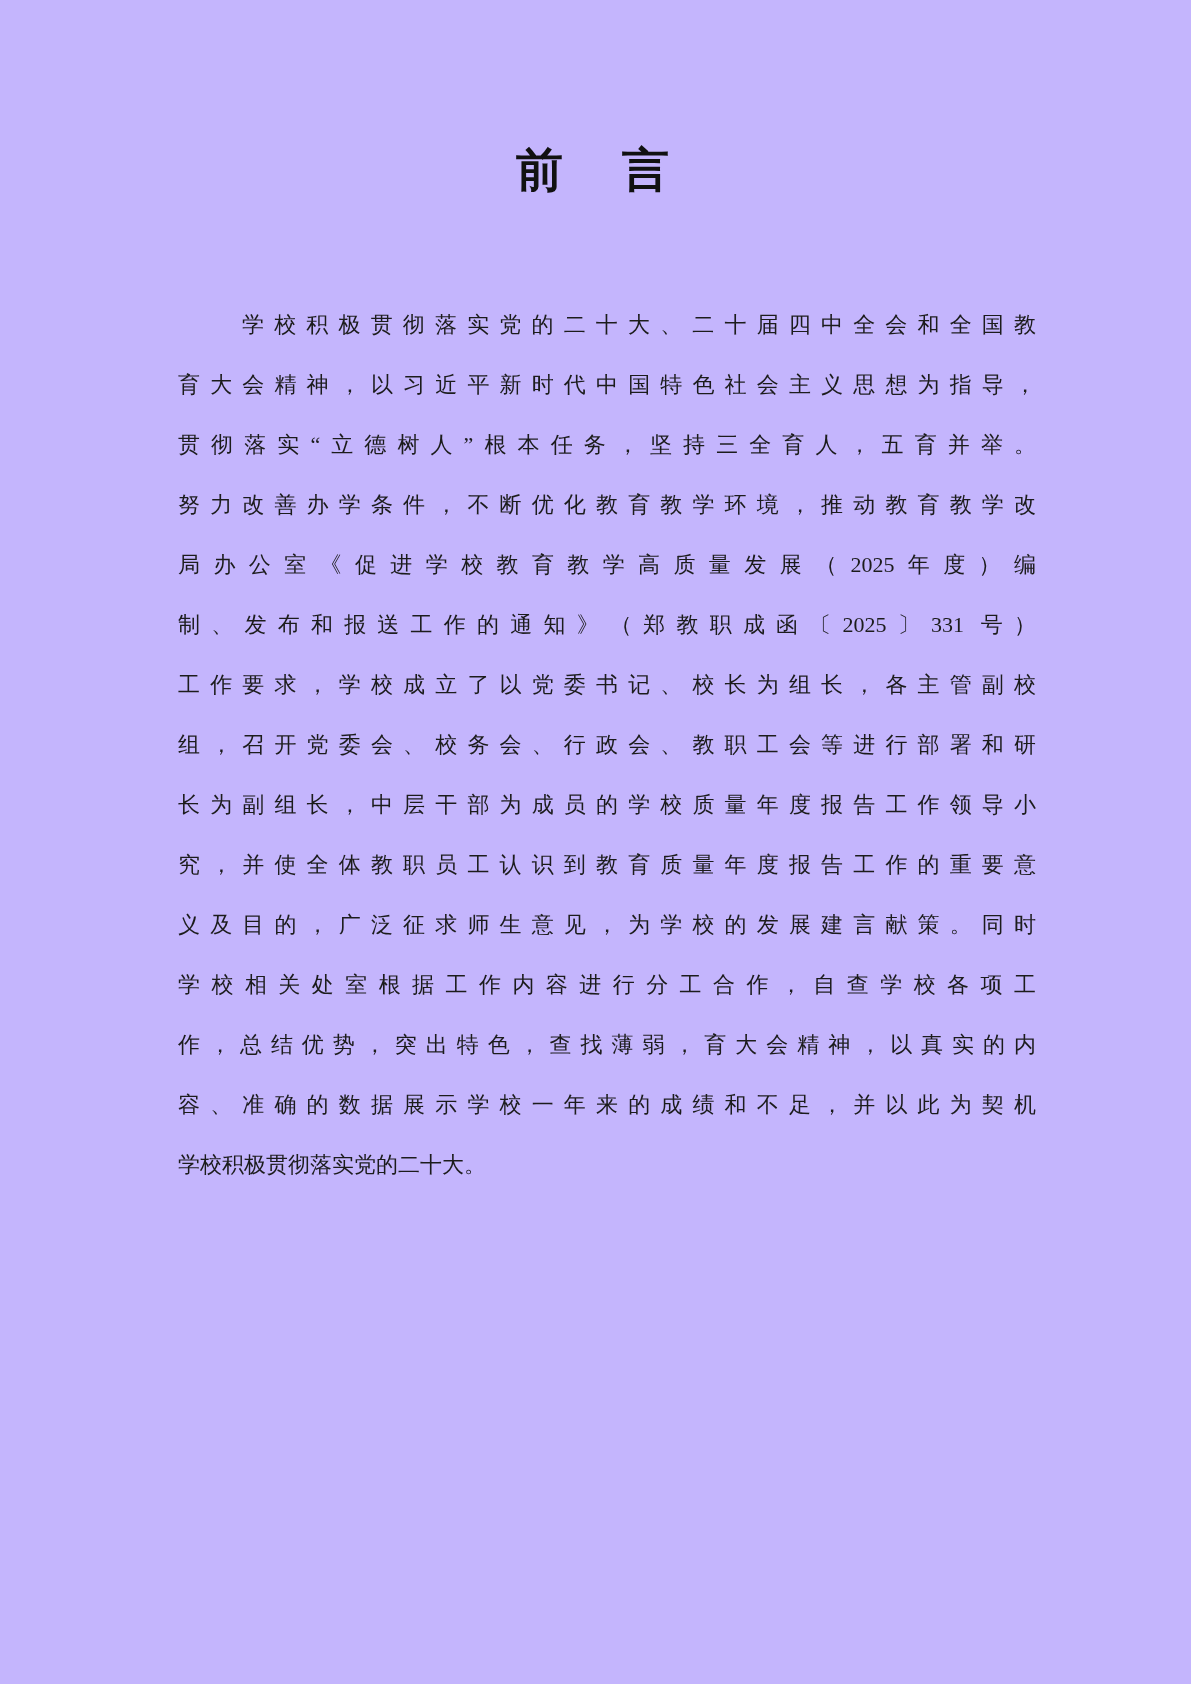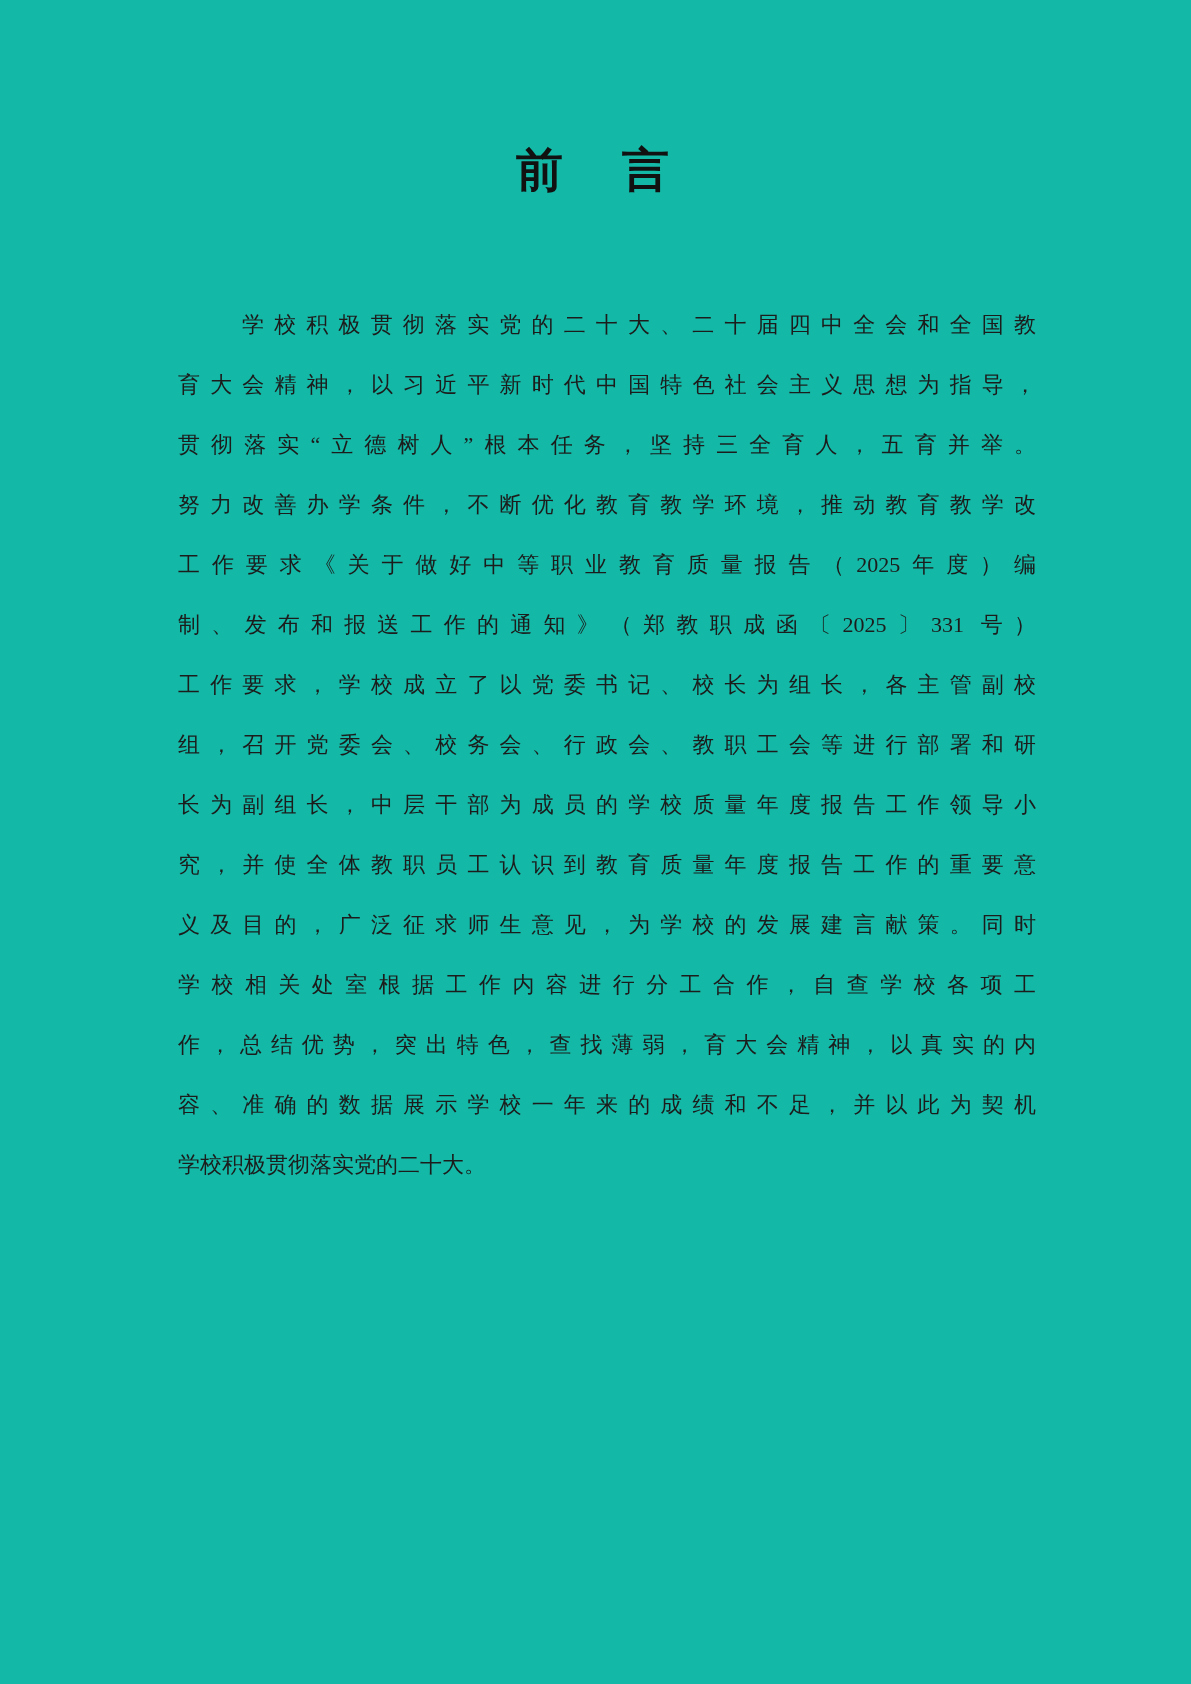--- a/index.html
+++ b/index.html
@@ -5,21 +5,21 @@
   html, body {
     margin: 0;
     padding: 0;
     background: #e8e8e8;
   }
   .page {
     position: relative;
     width: 1191px;
     height: 1684px;
     margin: 0 auto;
-    background: #14b8a6;
+    background: #c4b5fd;
     color: #1c1c1c;
     overflow: hidden;
     font-family: "Liberation Serif", serif;
   }
   .title {
     margin: 0;
     padding-top: 138px;
     text-align: center;
     font-family: "Liberation Sans", sans-serif;
     font-weight: bold;
@@ -54,21 +54,21 @@
 <body>
 
 <div class="page">
   <h1 class="title">前　言</h1>
 
   <div class="body-block">
       <div class="line first">学校积极贯彻落实党的二十大、二十届四中全会和全国教</div>
       <div class="line">育大会精神，以习近平新时代中国特色社会主义思想为指导，</div>
       <div class="line">贯彻落实“立德树人”根本任务，坚持三全育人，五育并举。</div>
       <div class="line">努力改善办学条件，不断优化教育教学环境，推动教育教学改</div>
-      <div class="line">工作要求《关于做好中等职业教育质量报告（2025年度）编</div>
+      <div class="line">局办公室《促进学校教育教学高质量发展（2025年度）编</div>
       <div class="line">制、发布和报送工作的通知》（郑教职成函〔2025〕331 号）</div>
       <div class="line">工作要求，学校成立了以党委书记、校长为组长，各主管副校</div>
       <div class="line">组，召开党委会、校务会、行政会、教职工会等进行部署和研</div>
       <div class="line">长为副组长，中层干部为成员的学校质量年度报告工作领导小</div>
       <div class="line">究，并使全体教职员工认识到教育质量年度报告工作的重要意</div>
       <div class="line">义及目的，广泛征求师生意见，为学校的发展建言献策。同时</div>
       <div class="line">学校相关处室根据工作内容进行分工合作，自查学校各项工</div>
       <div class="line">作，总结优势，突出特色，查找薄弱，育大会精神，以真实的内</div>
       <div class="line">容、准确的数据展示学校一年来的成绩和不足，并以此为契机</div>
       <div class="line last">学校积极贯彻落实党的二十大。</div>

